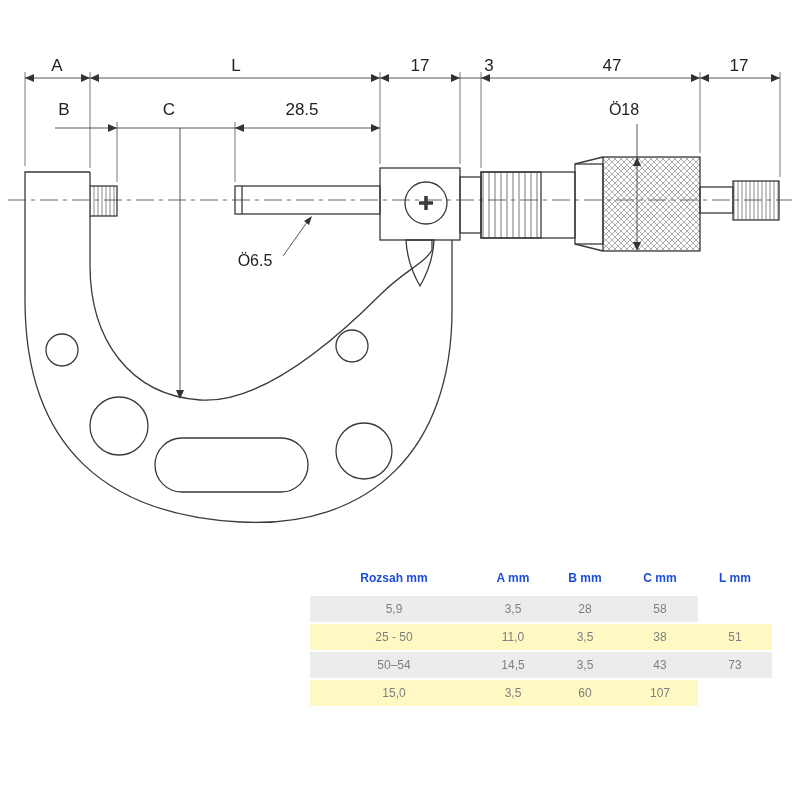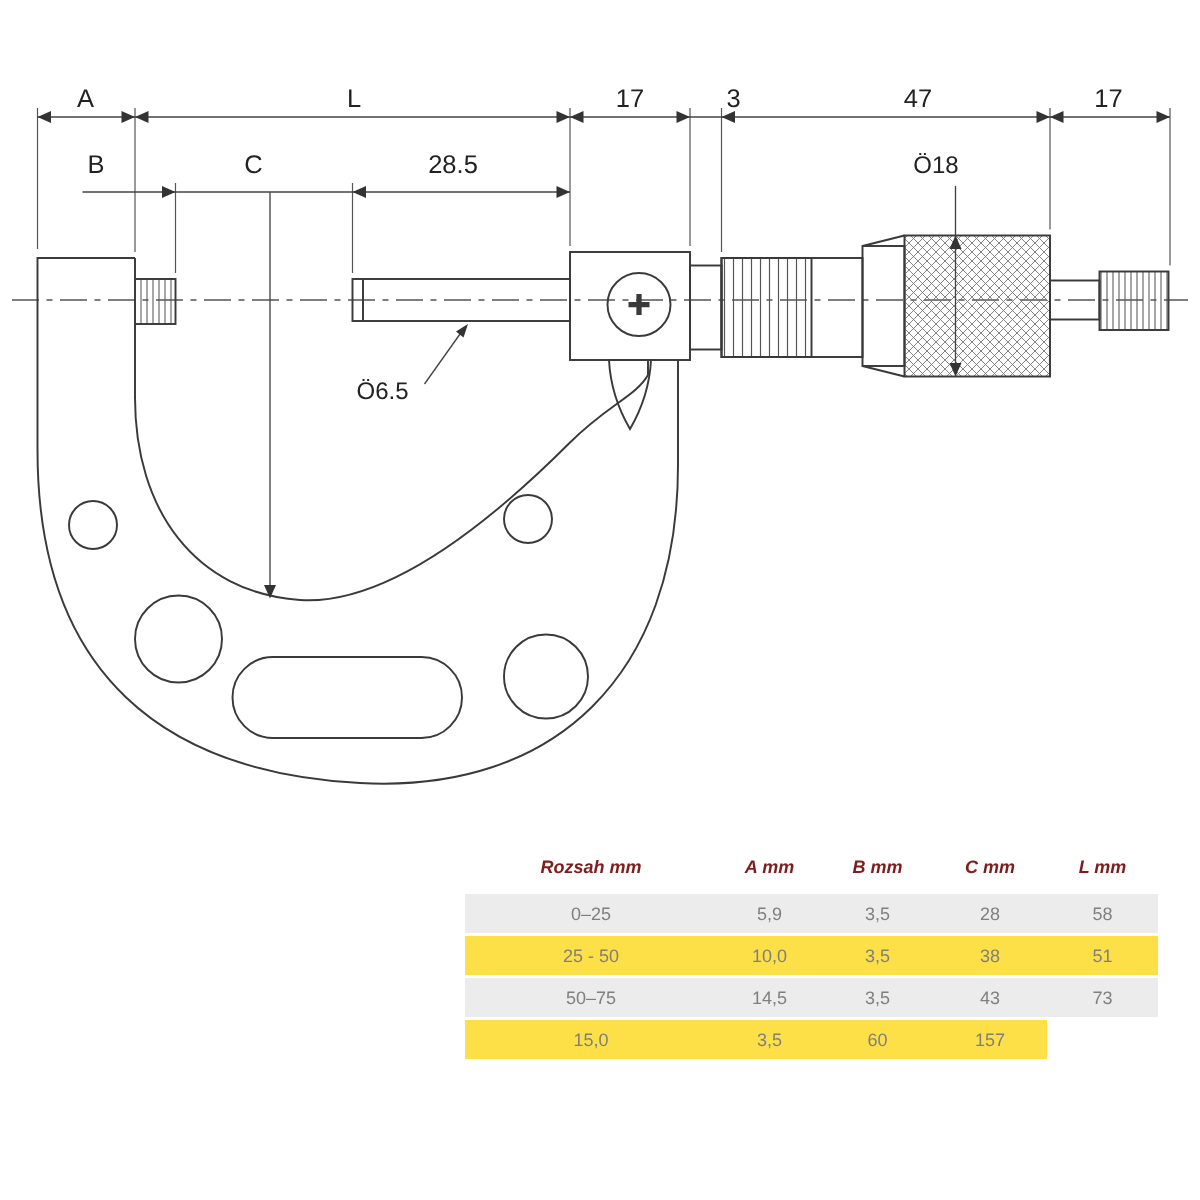--- a/index.html
+++ b/index.html
@@ -5,23 +5,23 @@
   html,body{margin:0;padding:0;background:#ffffff;width:800px;height:800px;overflow:hidden;}
   body{font-family:"Liberation Sans",sans-serif;position:relative;}
   .drawing-wrap{position:absolute;left:0;top:0;width:800px;height:545px;}
   svg text{font-family:"Liberation Sans",sans-serif;fill:#222;}
   .dim-label{font-size:17px;}
   .dia-label{font-size:16px;}
 
   .dim-table{position:absolute;left:310px;top:562px;width:462px;}
   .trow{display:grid;grid-template-columns:168px 70px 74px 76px 74px;margin-bottom:2px;}
   .tc{display:flex;align-items:center;justify-content:center;font-size:12px;color:#7f7f7f;height:26px;}
-  .thead .tc{background:#ffffff;color:#7f1d1d;font-weight:bold;height:32px;font-style:italic;}
+  .thead .tc{background:#ffffff;color:#1d4ed8;font-weight:bold;height:32px;}
   .alt-a .tc{background:#ececec;}
-  .alt-b .tc{background:#fde047;}
+  .alt-b .tc{background:#fef9c3;}
 </style>
 </head>
 <body>
 
 <div class="drawing-wrap">
 <svg width="800" height="545" viewBox="0 0 800 545">
   <defs>
     <pattern id="knurl" patternUnits="userSpaceOnUse" width="6" height="6">
       <path d="M0,6 L6,0 M0,0 L6,6" stroke="#777" stroke-width="0.6" fill="none"></path>
     </pattern>
@@ -134,39 +134,38 @@
 
 <div class="dim-table">
   <div class="trow thead">
     <div class="tc">Rozsah mm</div>
     <div class="tc">A mm</div>
     <div class="tc">B mm</div>
     <div class="tc">C mm</div>
     <div class="tc">L mm</div>
   </div>
   <div class="trow alt-a">
-    <div class="tc">0–25</div>
     <div class="tc">5,9</div>
     <div class="tc">3,5</div>
     <div class="tc">28</div>
     <div class="tc">58</div>
   </div>
   <div class="trow alt-b">
     <div class="tc">25 - 50</div>
-    <div class="tc">10,0</div>
+    <div class="tc">11,0</div>
     <div class="tc">3,5</div>
     <div class="tc">38</div>
     <div class="tc">51</div>
   </div>
   <div class="trow alt-a">
-    <div class="tc">50–75</div>
+    <div class="tc">50–54</div>
     <div class="tc">14,5</div>
     <div class="tc">3,5</div>
     <div class="tc">43</div>
     <div class="tc">73</div>
   </div>
   <div class="trow alt-b">
     <div class="tc">15,0</div>
     <div class="tc">3,5</div>
     <div class="tc">60</div>
-    <div class="tc">157</div>
+    <div class="tc">107</div>
   </div>
 </div>
 
 </body></html>

